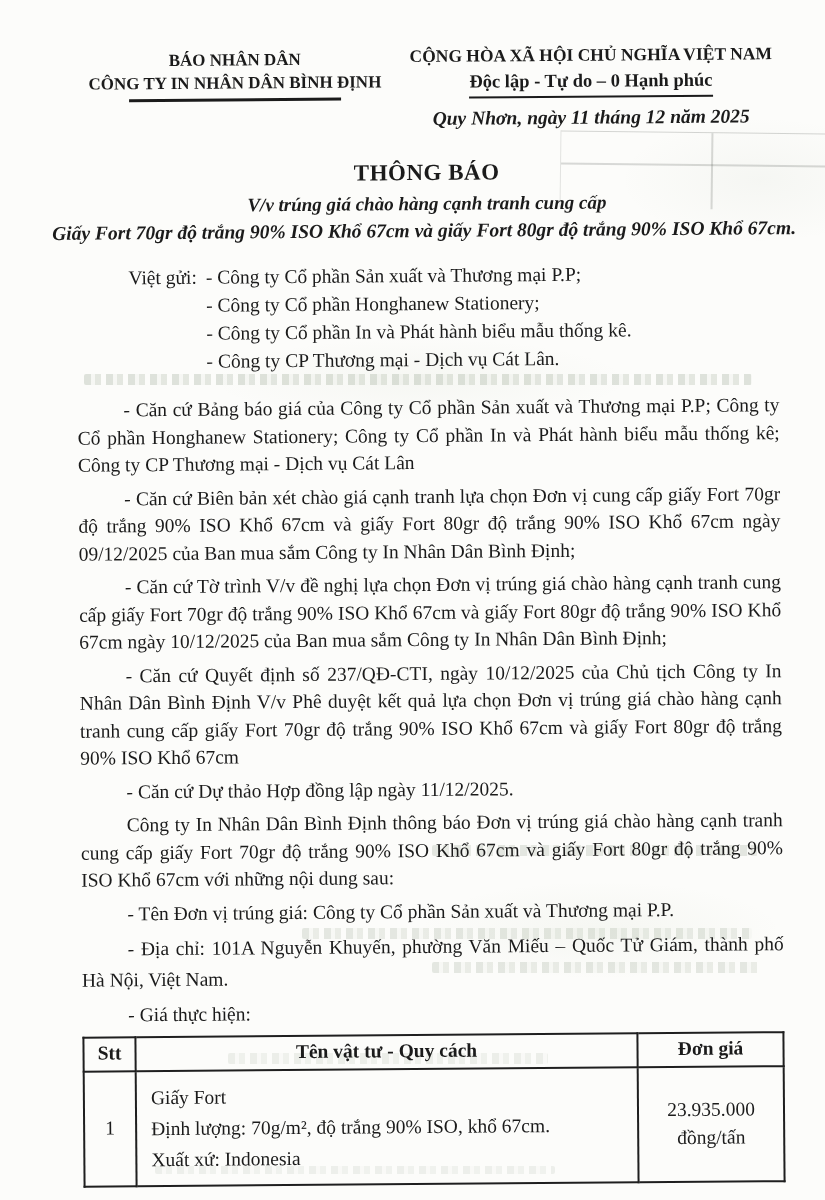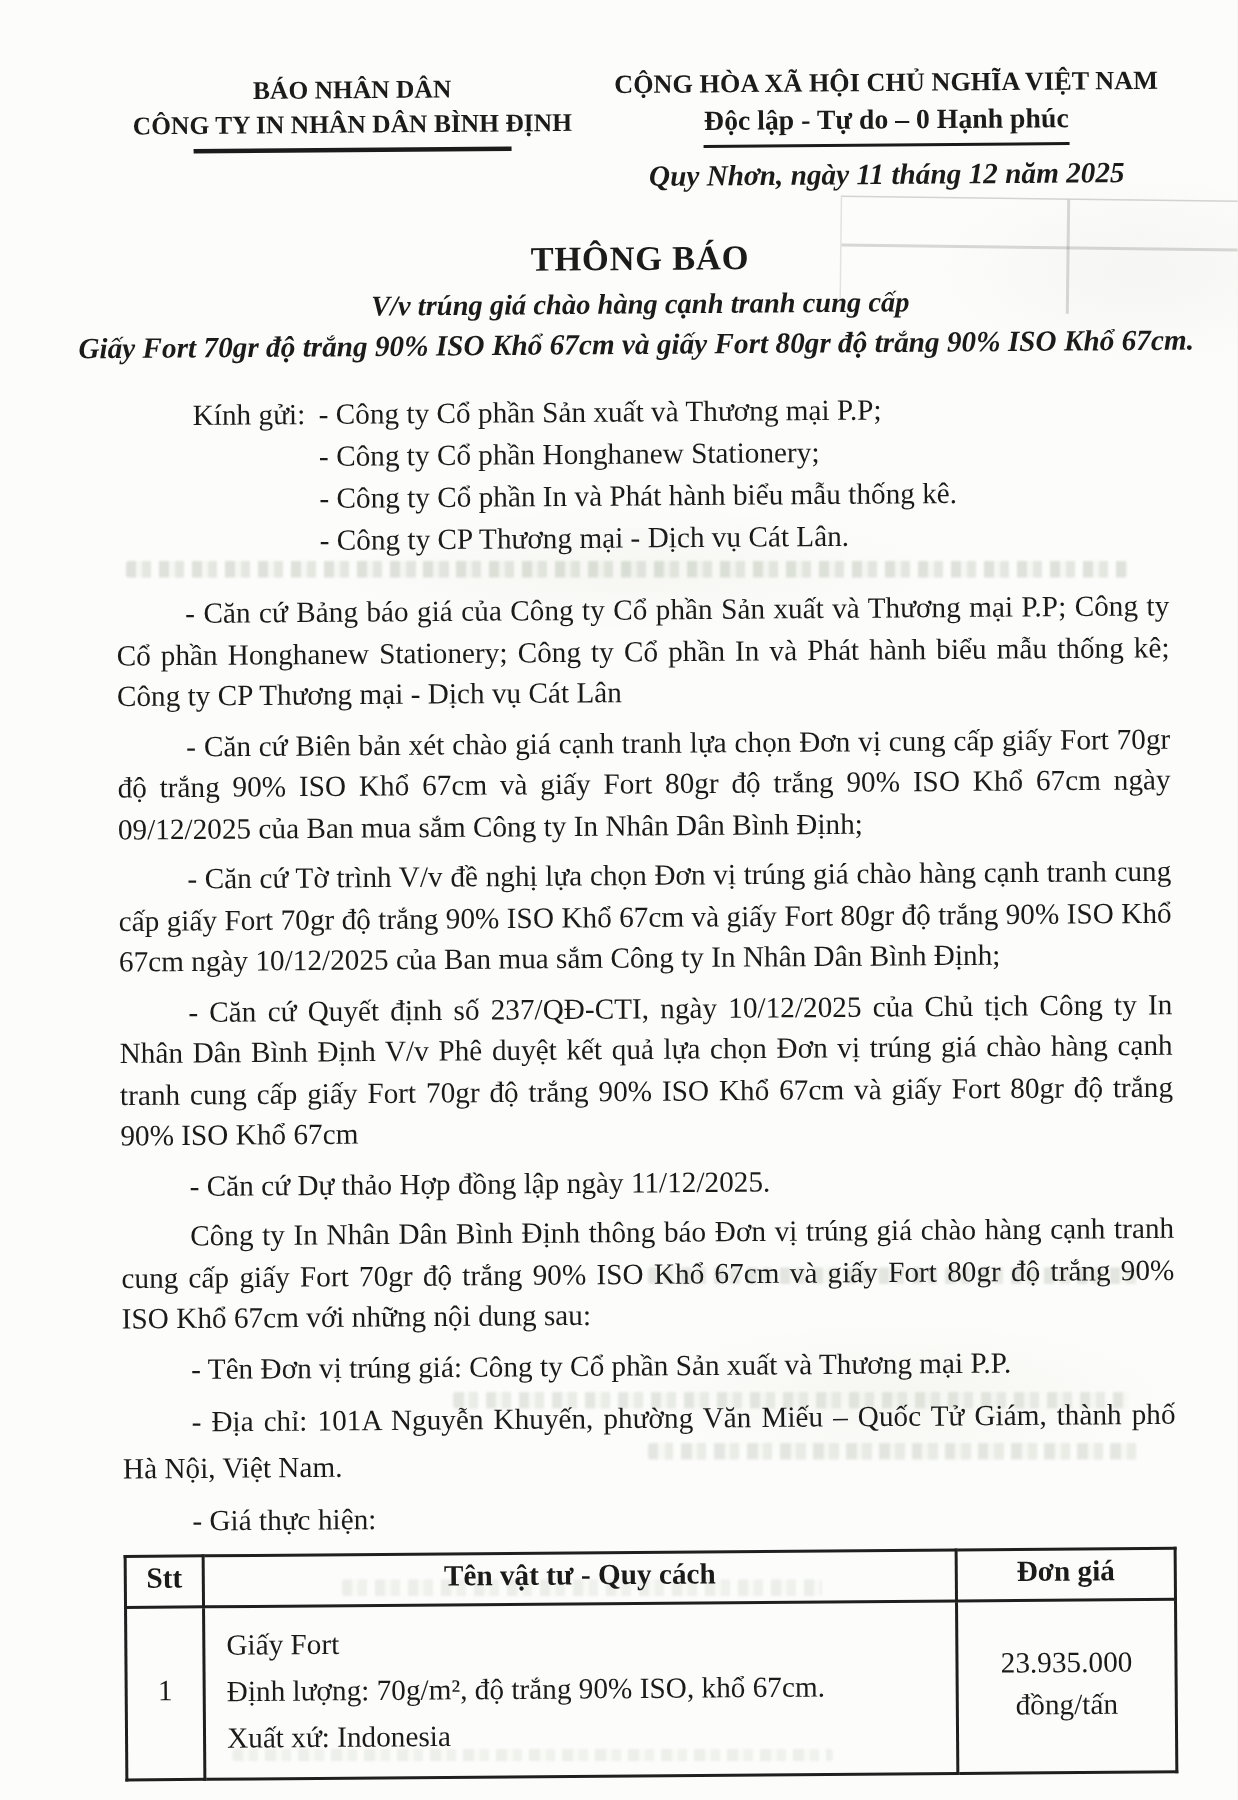--- a/index.html
+++ b/index.html
@@ -102,21 +102,21 @@
       </div>
     </div>
 
     <div class="title-block">
       <div class="doc-title">THÔNG BÁO</div>
       <div class="doc-sub1">V/v trúng giá chào hàng cạnh tranh cung cấp</div>
       <div class="doc-sub2">Giấy Fort 70gr độ trắng 90% ISO Khổ 67cm và giấy Fort 80gr độ trắng 90% ISO Khổ 67cm.</div>
     </div>
 
     <div class="salutation">
-      <span class="salutation-label">Kính gửi:</span>
+      <span class="salutation-label">Việt gửi:</span>
       <div class="recipients">
         <span>- Công ty Cổ phần Sản xuất và Thương mại P.P;</span>
         <span>- Công ty Cổ phần Honghanew Stationery;</span>
         <span>- Công ty Cổ phần In và Phát hành biểu mẫu thống kê.</span>
         <span>- Công ty CP Thương mại - Dịch vụ Cát Lân.</span>
       </div>
     </div>
 
     <div class="body-text">
       <p class="first">- Căn cứ Bảng báo giá của Công ty Cổ phần Sản xuất và Thương mại P.P; Công ty Cổ phần Honghanew Stationery; Công ty Cổ phần In và Phát hành biểu mẫu thống kê; Công ty CP Thương mại - Dịch vụ Cát Lân</p>

